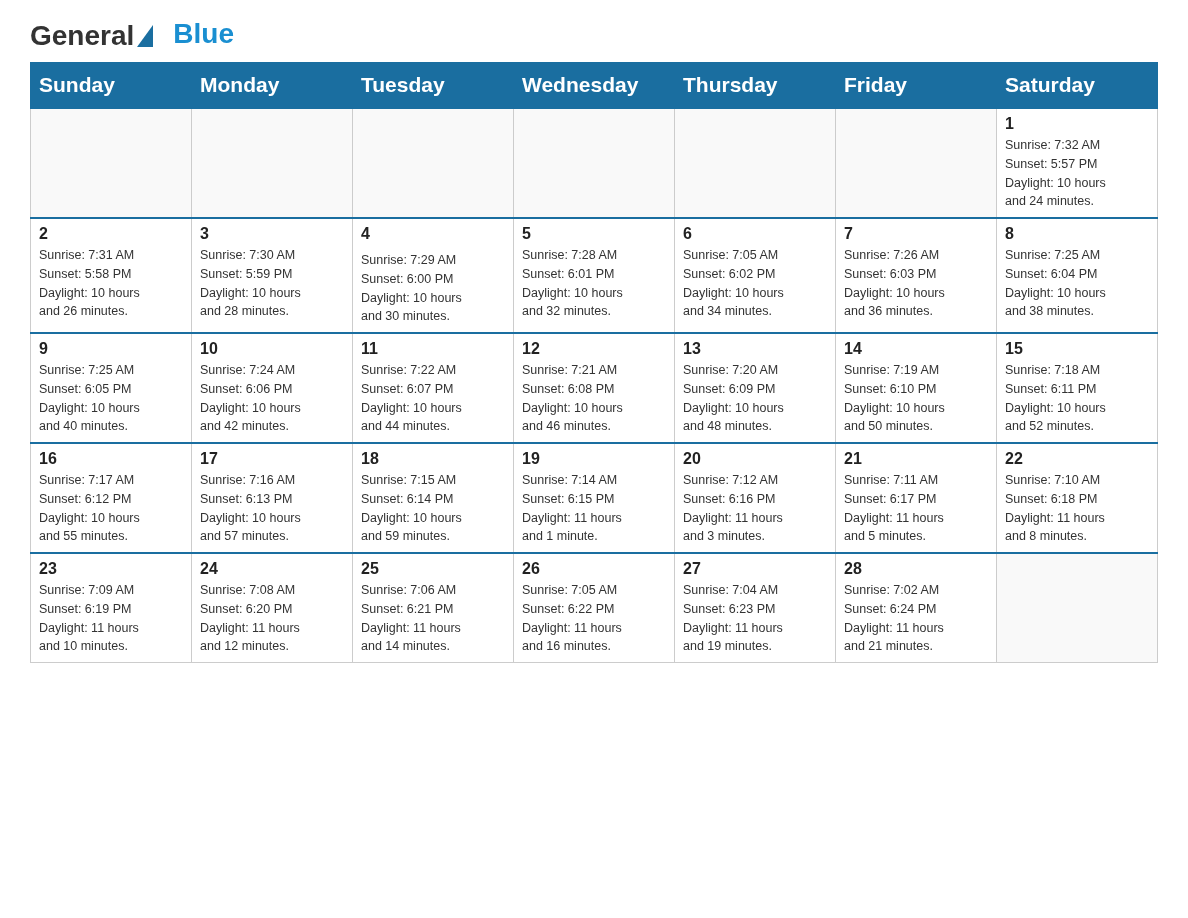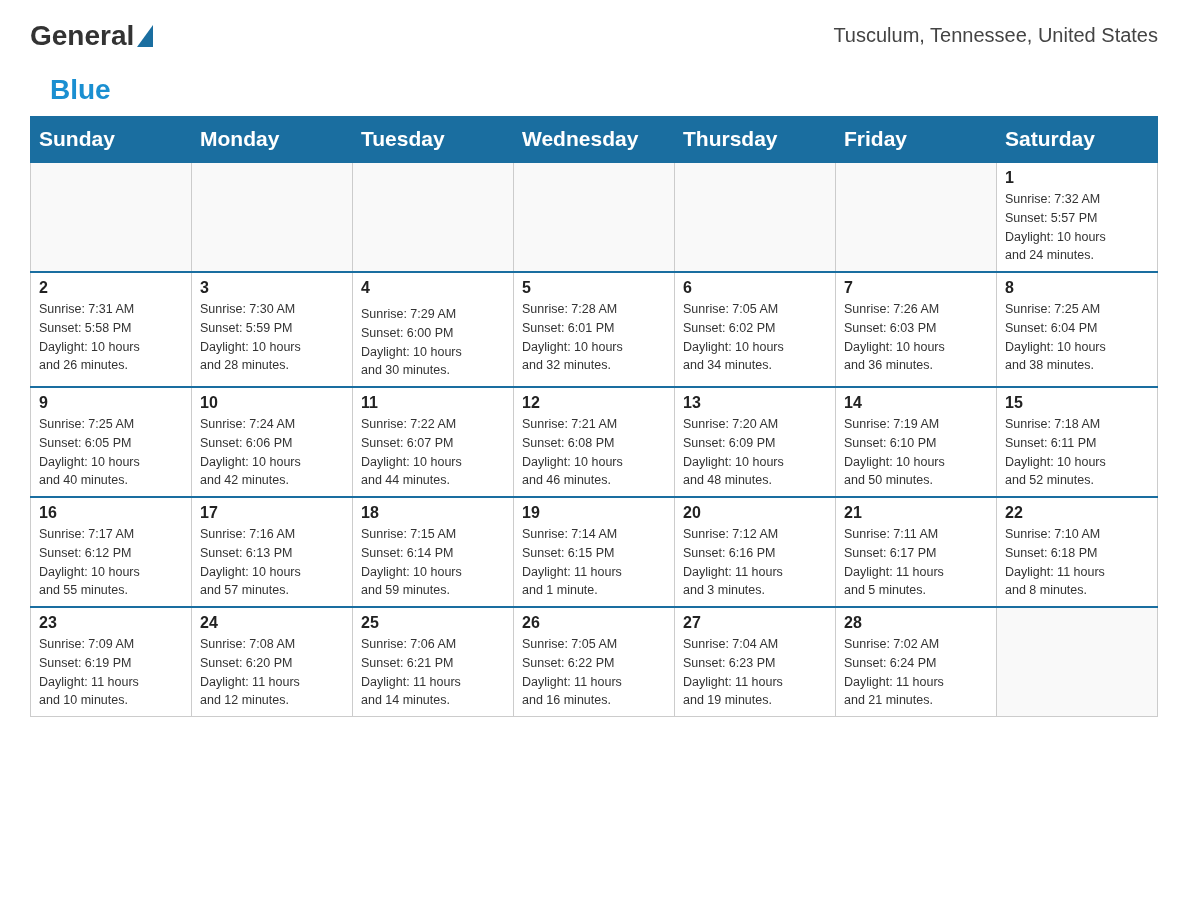--- a/index.html
+++ b/index.html
@@ -68,22 +68,21 @@
       font-size: 12.5px;
       line-height: 1.5;
       color: #333;
     }
     .logo-wrapper {
       display: flex;
       align-items: center;
     }
     .logo-text-group {
       display: flex;
-      flex-direction: column;
-      gap: 24px;
+      flex-direction: row;
     }
     .logo-line1 {
       display: flex;
       align-items: center;
     }
     .logo-general {
       font-size: 28px;
       font-weight: bold;
       color: #333;
     }
@@ -111,21 +110,20 @@
   <div class="logo-wrapper">
     <div class="logo-text-group">
       <div class="logo-line1">
         <span class="logo-general">General</span>
         <div class="logo-arrow"></div>
       </div>
       <div class="logo-blue-text">Blue</div>
     </div>
   </div>
   <div class="title-block">
-    <div class="location">Tusculum, Tennessee, United States</div>
   </div>
 </div>
 
 <table class="calendar">
   <thead>
     <tr>
     <th>Sunday</th>
         <th>Monday</th>
         <th>Tuesday</th>
         <th>Wednesday</th>

